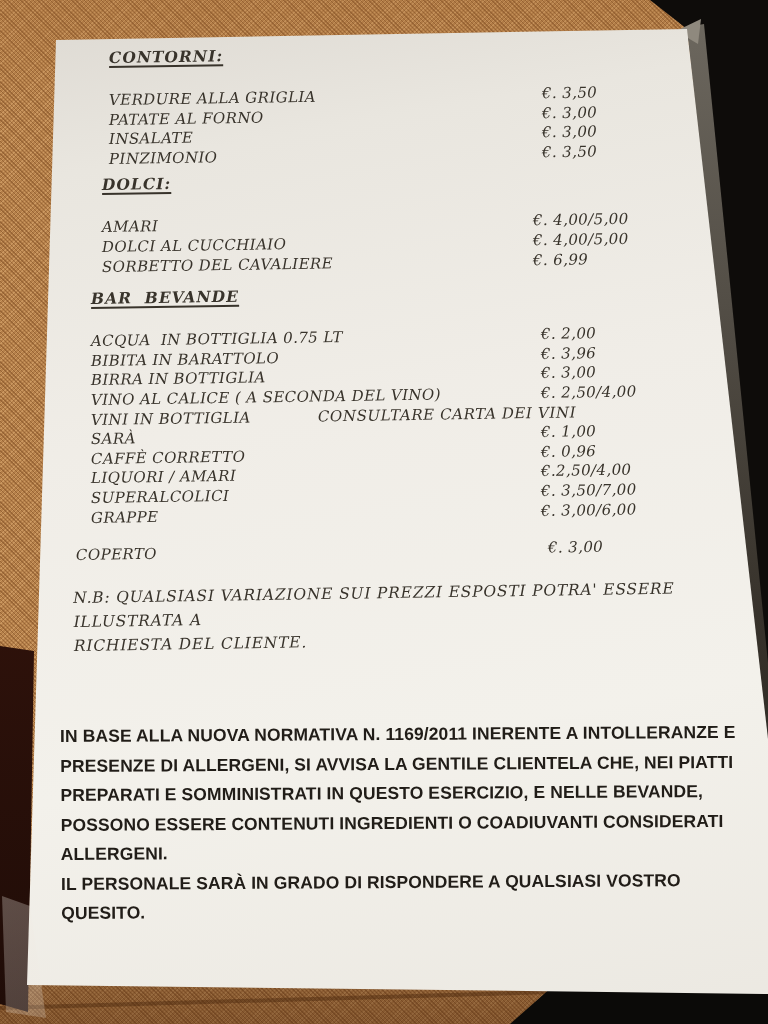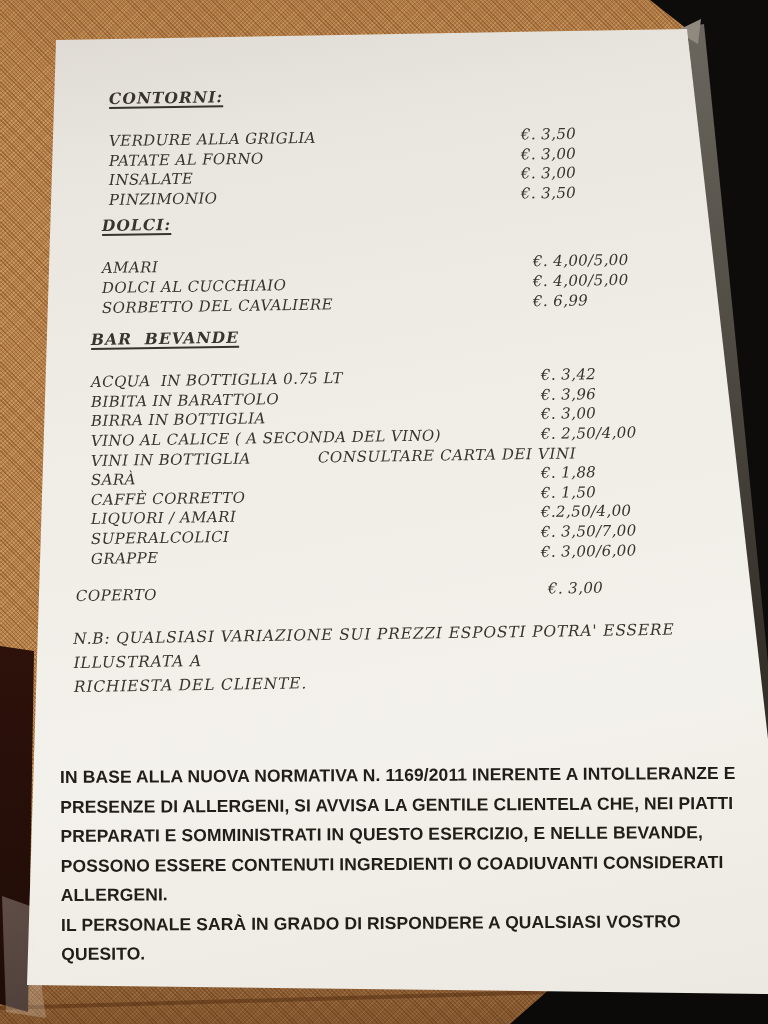--- a/index.html
+++ b/index.html
@@ -42,33 +42,33 @@
     clip-path:polygon(56px 40px,687px 29px,768px 739px,768px 994px,27px 985px);
     background:linear-gradient(170deg,#dcd8d1 0%,#e9e6df 16%,#f0ede7 40%,
                                #f3f1eb 70%,#ebe8e1 100%);
     filter:drop-shadow(0 3px 6px rgba(30,15,5,.5));}
   .plastic-glare{position:absolute;inset:0;
     clip-path:polygon(2px 896px,30px 906px,46px 1018px,6px 1012px);
     background:linear-gradient(160deg,rgba(240,234,226,.65),rgba(240,234,226,.12));}
 
   
   .page-content{position:absolute;left:96px;top:44px;width:660px;
-    color:#38332b;font-style:italic;margin-top:41px;}
+    color:#38332b;font-style:italic;}
   .section-heading{font-weight:bold;font-size:15.5px;letter-spacing:1px;
     text-decoration:underline;text-underline-offset:3px;text-decoration-thickness:1.5px;
     height:22px;margin-bottom:21px;white-space:pre;
     transform:rotate(-0.9deg);transform-origin:0 50%;}
   .menu-row{position:relative;height:19.6px;font-size:15px;letter-spacing:.4px;
     transform:rotate(-0.9deg);transform-origin:0 50%;}
   .row-name{white-space:pre;}
   .row-price{position:absolute;top:0;white-space:pre;}
   .row-note{position:absolute;top:0;left:227px;white-space:pre;letter-spacing:.6px;}
 
   .section-contorni{margin-top:4px;margin-left:13px;}
-  .section-contorni .row-price{left:412px;}
+  .section-contorni .row-price{left:433px;}
   .section-dolci{margin-top:6px;margin-left:6px;}
   .section-dolci .row-price{left:431px;}
   .section-bar{margin-top:12px;margin-left:-5px;}
   .section-bar .row-price{left:450px;}
 
   .coperto-row{margin-top:18px;margin-left:-20px;}
   .coperto-row .row-price{left:472px;}
 
   .nb-note{margin-top:20px;margin-left:-23px;font-size:15.5px;letter-spacing:.8px;
     line-height:24px;transform:rotate(-0.9deg);transform-origin:0 0;}
@@ -102,27 +102,27 @@
             <div class="menu-row"><span class="row-name">PINZIMONIO</span><span class="row-price">€. 3,50</span></div>
           </div>
           <div class="menu-section section-dolci">
             <div class="section-heading">DOLCI:</div>
             <div class="menu-row"><span class="row-name">AMARI</span><span class="row-price">€. 4,00/5,00</span></div>
             <div class="menu-row"><span class="row-name">DOLCI AL CUCCHIAIO</span><span class="row-price">€. 4,00/5,00</span></div>
             <div class="menu-row"><span class="row-name">SORBETTO DEL CAVALIERE</span><span class="row-price">€. 6,99</span></div>
           </div>
           <div class="menu-section section-bar">
             <div class="section-heading">BAR  BEVANDE</div>
-            <div class="menu-row"><span class="row-name">ACQUA  IN BOTTIGLIA 0.75 LT</span><span class="row-price">€. 3,42</span></div>
+            <div class="menu-row"><span class="row-name">ACQUA  IN BOTTIGLIA 0.75 LT</span><span class="row-price">€. 2,00</span></div>
             <div class="menu-row"><span class="row-name">BIBITA IN BARATTOLO</span><span class="row-price">€. 3,96</span></div>
             <div class="menu-row"><span class="row-name">BIRRA IN BOTTIGLIA</span><span class="row-price">€. 3,00</span></div>
             <div class="menu-row"><span class="row-name">VINO AL CALICE ( A SECONDA DEL VINO)</span><span class="row-price">€. 2,50/4,00</span></div>
             <div class="menu-row"><span class="row-name">VINI IN BOTTIGLIA</span><span class="row-note">CONSULTARE CARTA DEI VINI</span></div>
-            <div class="menu-row"><span class="row-name">SARÀ</span><span class="row-price">€. 1,88</span></div>
-            <div class="menu-row"><span class="row-name">CAFFÈ CORRETTO</span><span class="row-price">€. 1,50</span></div>
+            <div class="menu-row"><span class="row-name">SARÀ</span><span class="row-price">€. 1,00</span></div>
+            <div class="menu-row"><span class="row-name">CAFFÈ CORRETTO</span><span class="row-price">€. 0,96</span></div>
             <div class="menu-row"><span class="row-name">LIQUORI / AMARI</span><span class="row-price">€.2,50/4,00</span></div>
             <div class="menu-row"><span class="row-name">SUPERALCOLICI</span><span class="row-price">€. 3,50/7,00</span></div>
             <div class="menu-row"><span class="row-name">GRAPPE</span><span class="row-price">€. 3,00/6,00</span></div>
           </div>
         </div>
 
       <div class="menu-row coperto-row">
         <span class="row-name">COPERTO</span>
         <span class="row-price">€. 3,00</span>
       </div>

